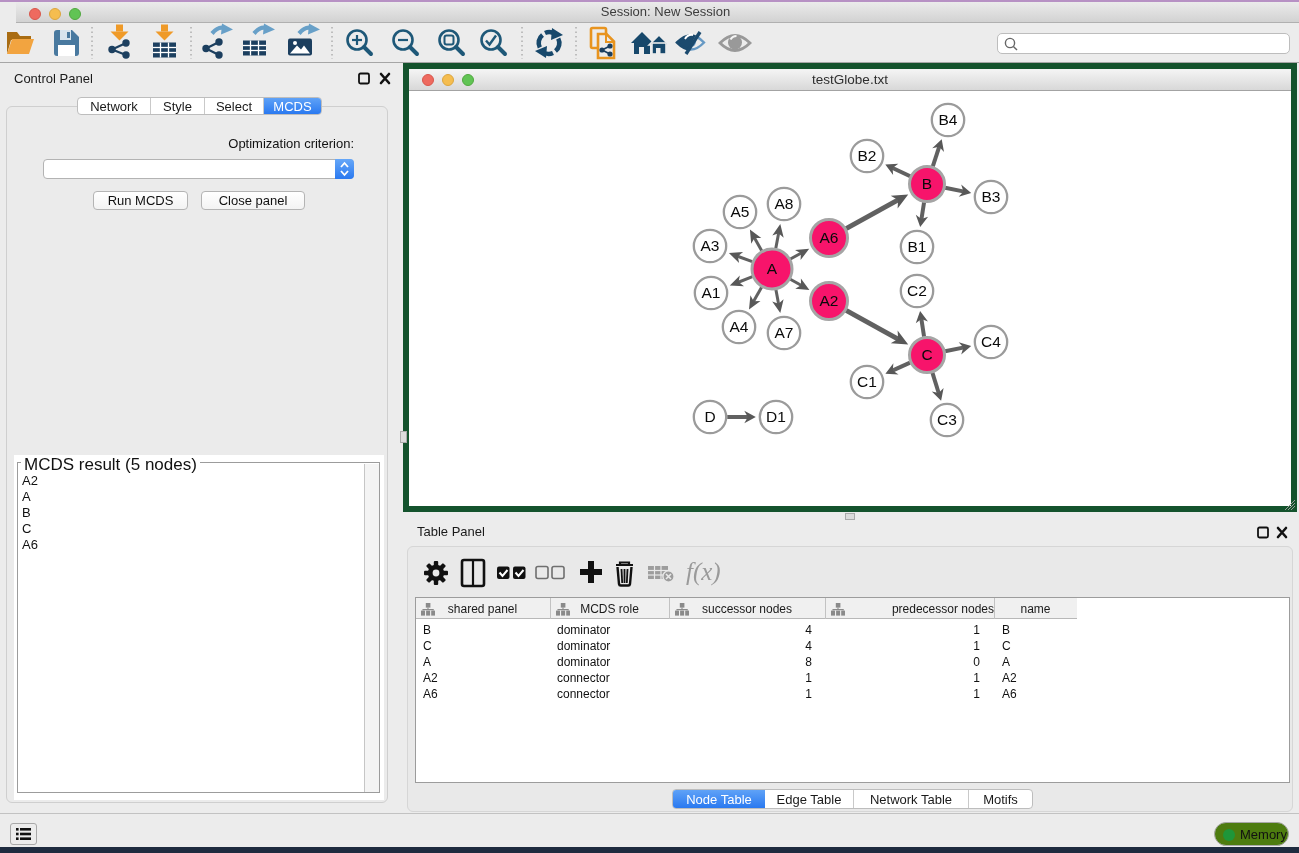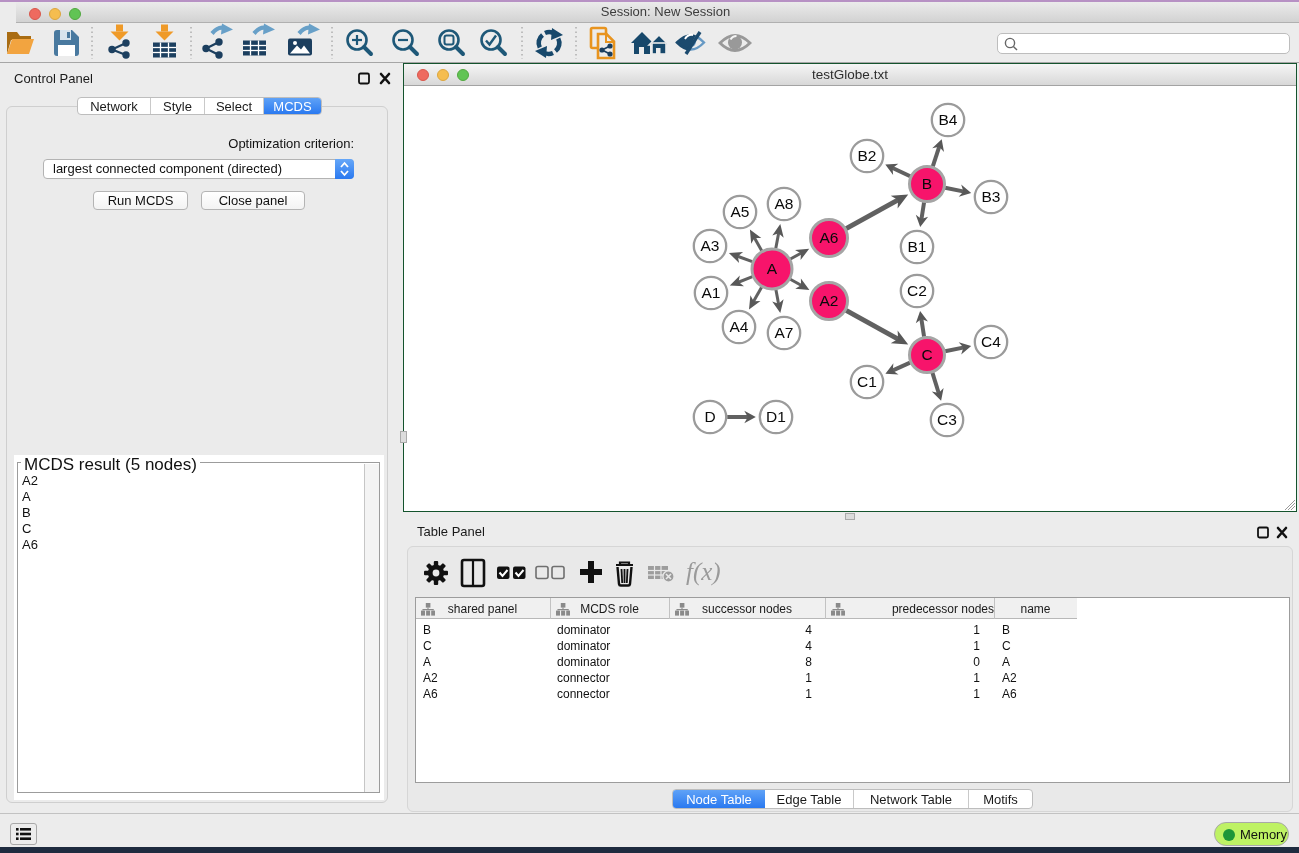--- a/index.html
+++ b/index.html
@@ -183,37 +183,36 @@
 </svg>
 <div class="abs" style="left:6px;top:106px;width:382px;height:697px;background:#ebebeb;border:1px solid #cfcfcf;border-radius:6px"></div>
 <div class="seg" style="left:77px;top:97px;height:18px">
  <div style="width:73px">Network</div>
     <div style="width:54px">Style</div>
  <div style="width:59px">Select</div>
     <div class="sel" style="width:57px">MCDS</div>
 </div>
 <div class="abs" style="left:43px;top:136px;width:311px;text-align:right;font-size:13px;color:#111">Optimization criterion:</div>
 <div class="abs" style="left:43px;top:159px;width:311px;height:20px;background:#fff;border:1px solid #b3b3b3;border-radius:4px">
- <div style="font-size:13px;color:#111;line-height:18px;padding-left:9px">largest connected component (directed)</div>
  <div style="position:absolute;right:-1px;top:-1px;width:19px;height:20px;border-radius:0 4px 4px 0;background:linear-gradient(#66a7f8,#2a79f0)">
   <svg width="19" height="20">
         <path d="M6 8 l3.5 -4 l3.5 4 M6 12 l3.5 4 l3.5 -4" fill="none" stroke="#fff" stroke-width="1.8"></path>
       </svg>
  </div>
 </div>
 <div class="btn" style="left:93px;top:191px;width:95px;height:19px;line-height:17px">Run MCDS</div>
 <div class="btn" style="left:201px;top:191px;width:104px;height:19px;line-height:17px">Close panel</div>
 
 <div class="abs" style="left:14px;top:455px;width:370px;height:345px;background:#fff"></div>
 <div class="abs" style="left:17px;top:462px;width:363px;height:331px;border:1px solid #9c9c9c"></div>
 <div class="abs" style="left:21px;top:455px;background:#fff;padding:0 3px;font-size:17px;color:#111">MCDS result (5 nodes)</div>
 <div class="abs" style="left:364px;top:464px;width:15px;height:328px;background:#f4f4f4;border-left:1px solid #c6c6c6"></div>
 <div class="abs" style="left:22px;top:473px;font-size:13px;color:#111;line-height:16px">A2<br>A<br>B<br>C<br>A6</div>
 
-<div class="abs" style="left:403px;top:63px;width:894px;height:449px;border:1px solid #14532d;background:#fff">
+<div class="abs" style="left:403px;top:63px;width:894px;height:449px;border:6px solid #14532d;background:#fff">
  <div style="position:relative;width:100%;height:22px;background:linear-gradient(#f5f5f5,#d8d8d8);border-bottom:1px solid #a3a3a3">
   <div class="tl" style="left:13px;top:5px;background:#ee6a5f;border:0.5px solid #d8574c"></div>
   <div class="tl" style="left:33px;top:5px;background:#f5bd4f;border:0.5px solid #dca63e"></div>
   <div class="tl" style="left:53px;top:5px;background:#61c454;border:0.5px solid #51a83f"></div>
   <div style="text-align:center;font-size:13.5px;color:#2e2e2e;line-height:21px">testGlobe.txt</div>
  </div>
 </div>
 <svg class="abs" style="left:404px;top:86px" width="893" height="425">
 <line x1="348.5" y1="190.7" x2="333.7" y2="196.5" stroke="#616161" stroke-width="3.0"></line>
 <polygon points="325.8,199.6 335.8,189.4 334.6,196.1 340.0,200.2" fill="#585858"></polygon>
@@ -449,17 +448,17 @@
       <g fill="#111">
         <rect x="5" y="4" width="2.6" height="2.6"></rect>
         <rect x="5" y="8.7" width="2.6" height="2.6"></rect>
         <rect x="5" y="13.4" width="2.6" height="2.6"></rect>
         <rect x="9" y="4" width="11" height="2.6"></rect>
         <rect x="9" y="8.7" width="11" height="2.6"></rect>
         <rect x="9" y="13.4" width="11" height="2.6"></rect>
       </g>
     </svg>
 </div>
-<div class="abs" style="left:1214px;top:822px;width:75px;height:24px;border:1px solid #a8a8a8;border-radius:12px;background:#bef264">
+<div class="abs" style="left:1214px;top:822px;width:75px;height:24px;border:1px solid #a8a8a8;border-radius:12px;background:#4d7c0f">
  <div style="position:absolute;left:8px;top:6px;width:12px;height:12px;border-radius:50%;background:#1e9639"></div>
  <div style="position:absolute;left:25px;top:4px;font-size:13px;color:#111">Memory</div>
 </div>
 <div class="abs" style="left:0;top:847px;width:1299px;height:6px;background:#1e2b3f"></div>
 
 </body></html>

